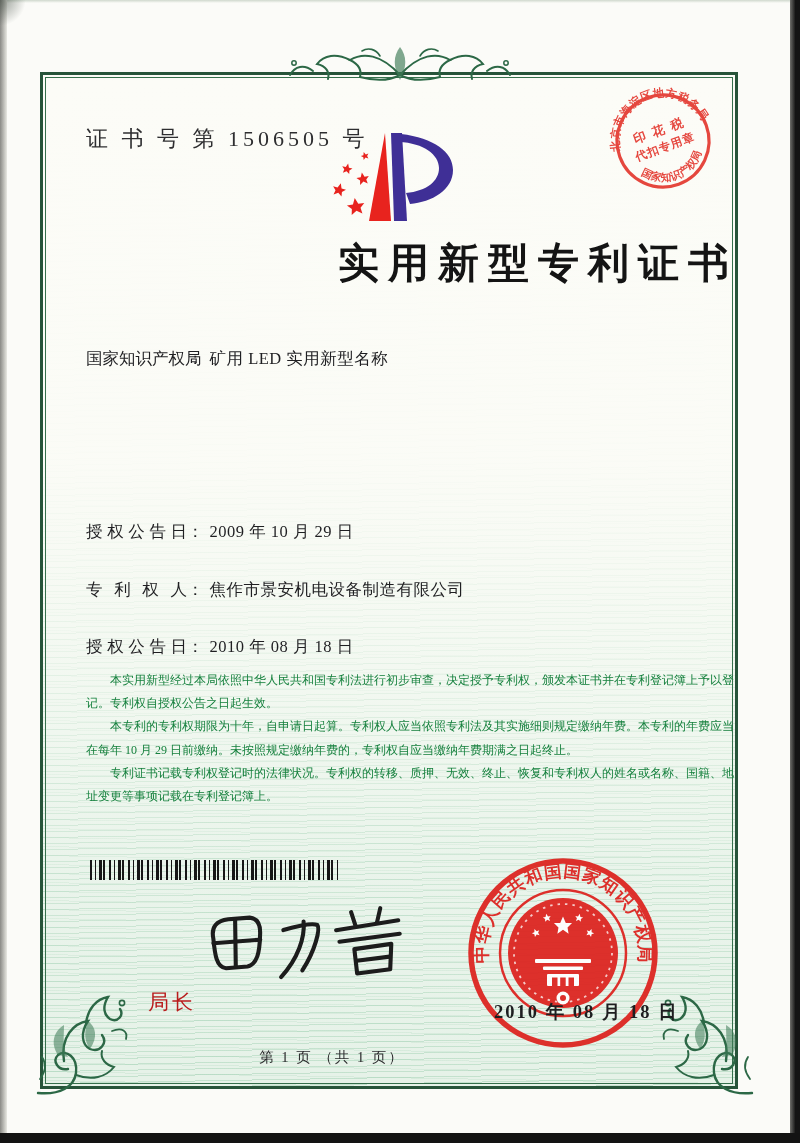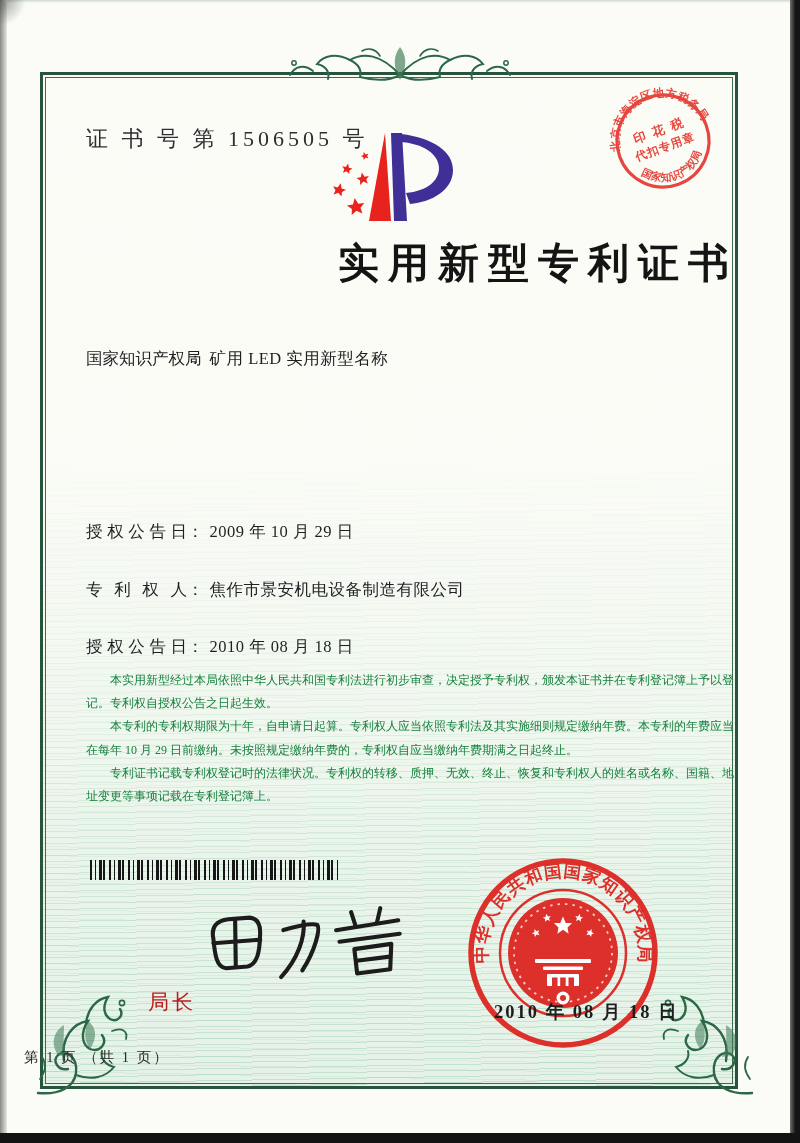--- a/index.html
+++ b/index.html
@@ -39,21 +39,21 @@
   .barcode{left:90px;top:860px;width:248px;height:20px;
     background:
       repeating-linear-gradient(90deg,#161616 0 2px,rgba(0,0,0,0) 2px 5px,#161616 5px 6px,rgba(0,0,0,0) 6px 9px,#161616 9px 12px,rgba(0,0,0,0) 12px 13px,#161616 13px 15px,rgba(0,0,0,0) 15px 19px);}
   .director{left:148px;top:944px;font-size:21px;letter-spacing:3px;color:#b91c1c;margin-top:44px;}
   .sig{left:200px;top:903px;transform:rotate(-2deg);}
 
   .seal{left:463px;top:853px;opacity:.94;}
   .seal-date{left:494px;top:999px;font-size:18.5px;font-weight:600;letter-spacing:2px;color:#1e1e20;z-index:6;}
   .stamp{left:588px;top:66px;opacity:.9;}
 
-  .footer{left:24px;top:1048px;width:552px;font-size:14.5px;letter-spacing:2px;color:#2a2a2c;}
+  .footer{left:56px;top:1048px;width:552px;text-align:center;font-size:14.5px;letter-spacing:2px;color:#2a2a2c;}
 
   .orn{color:#2c6846;}
   svg text{font-family:"Liberation Serif","DejaVu Serif",serif;}
 </style>
 </head>
 <body>
 
 <div id="stage">
 
   <div class="abs frame">

